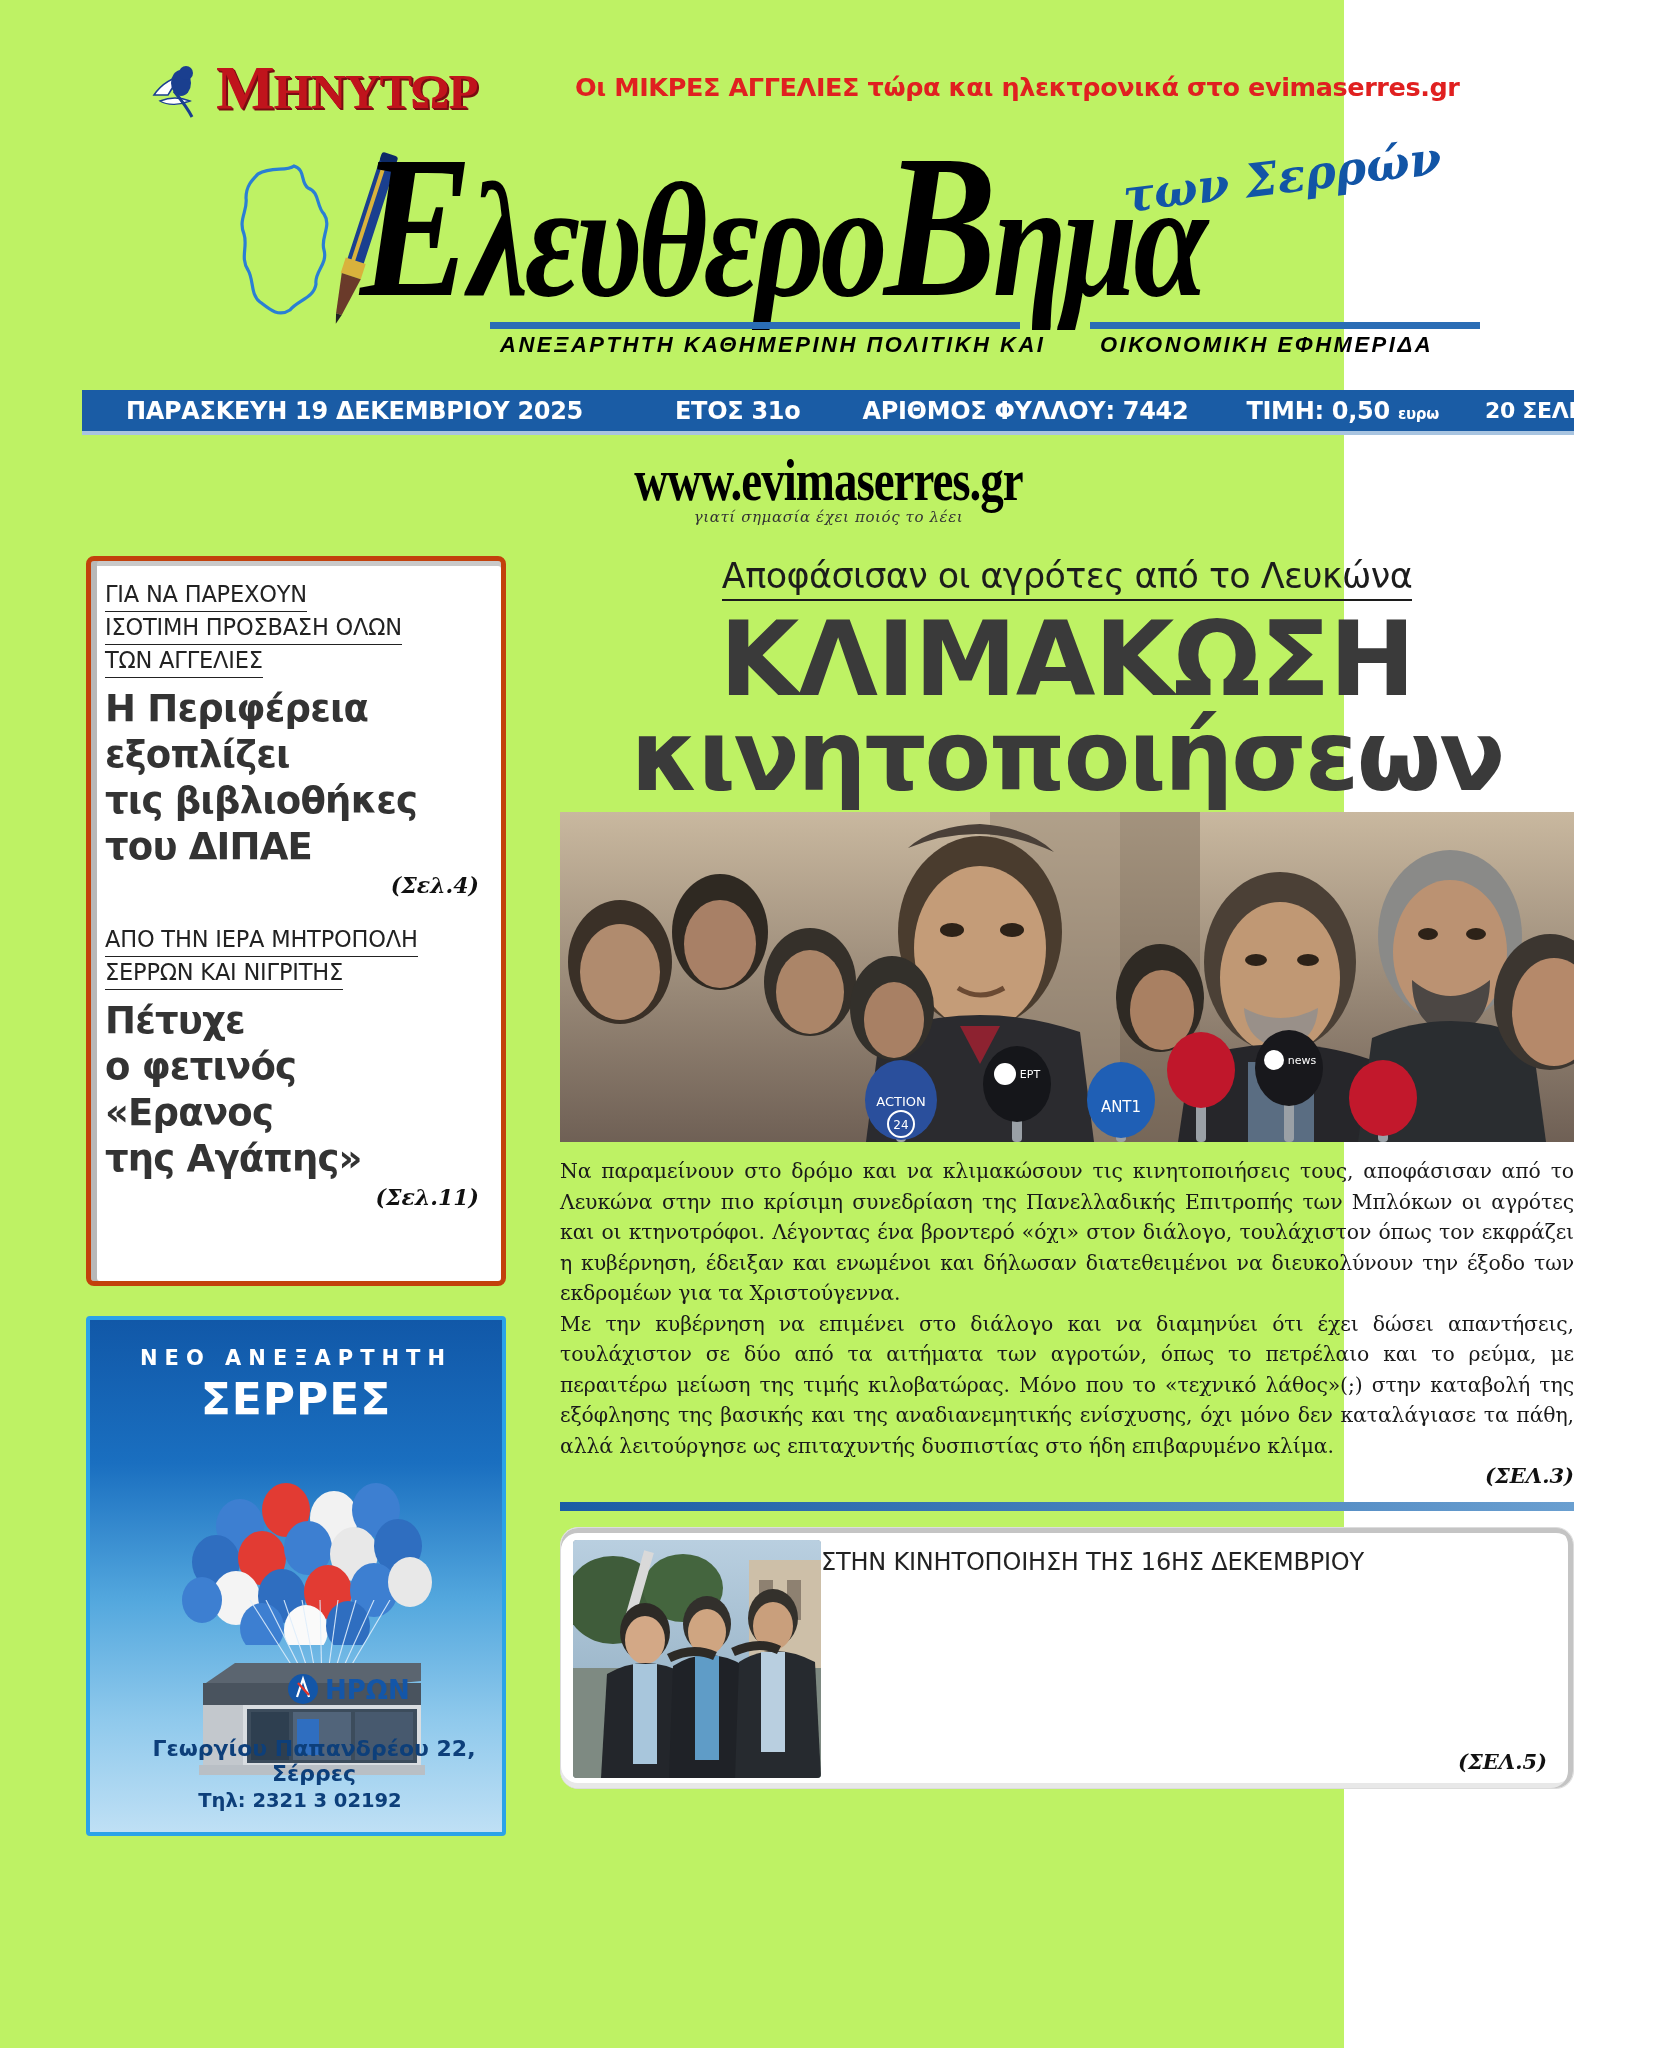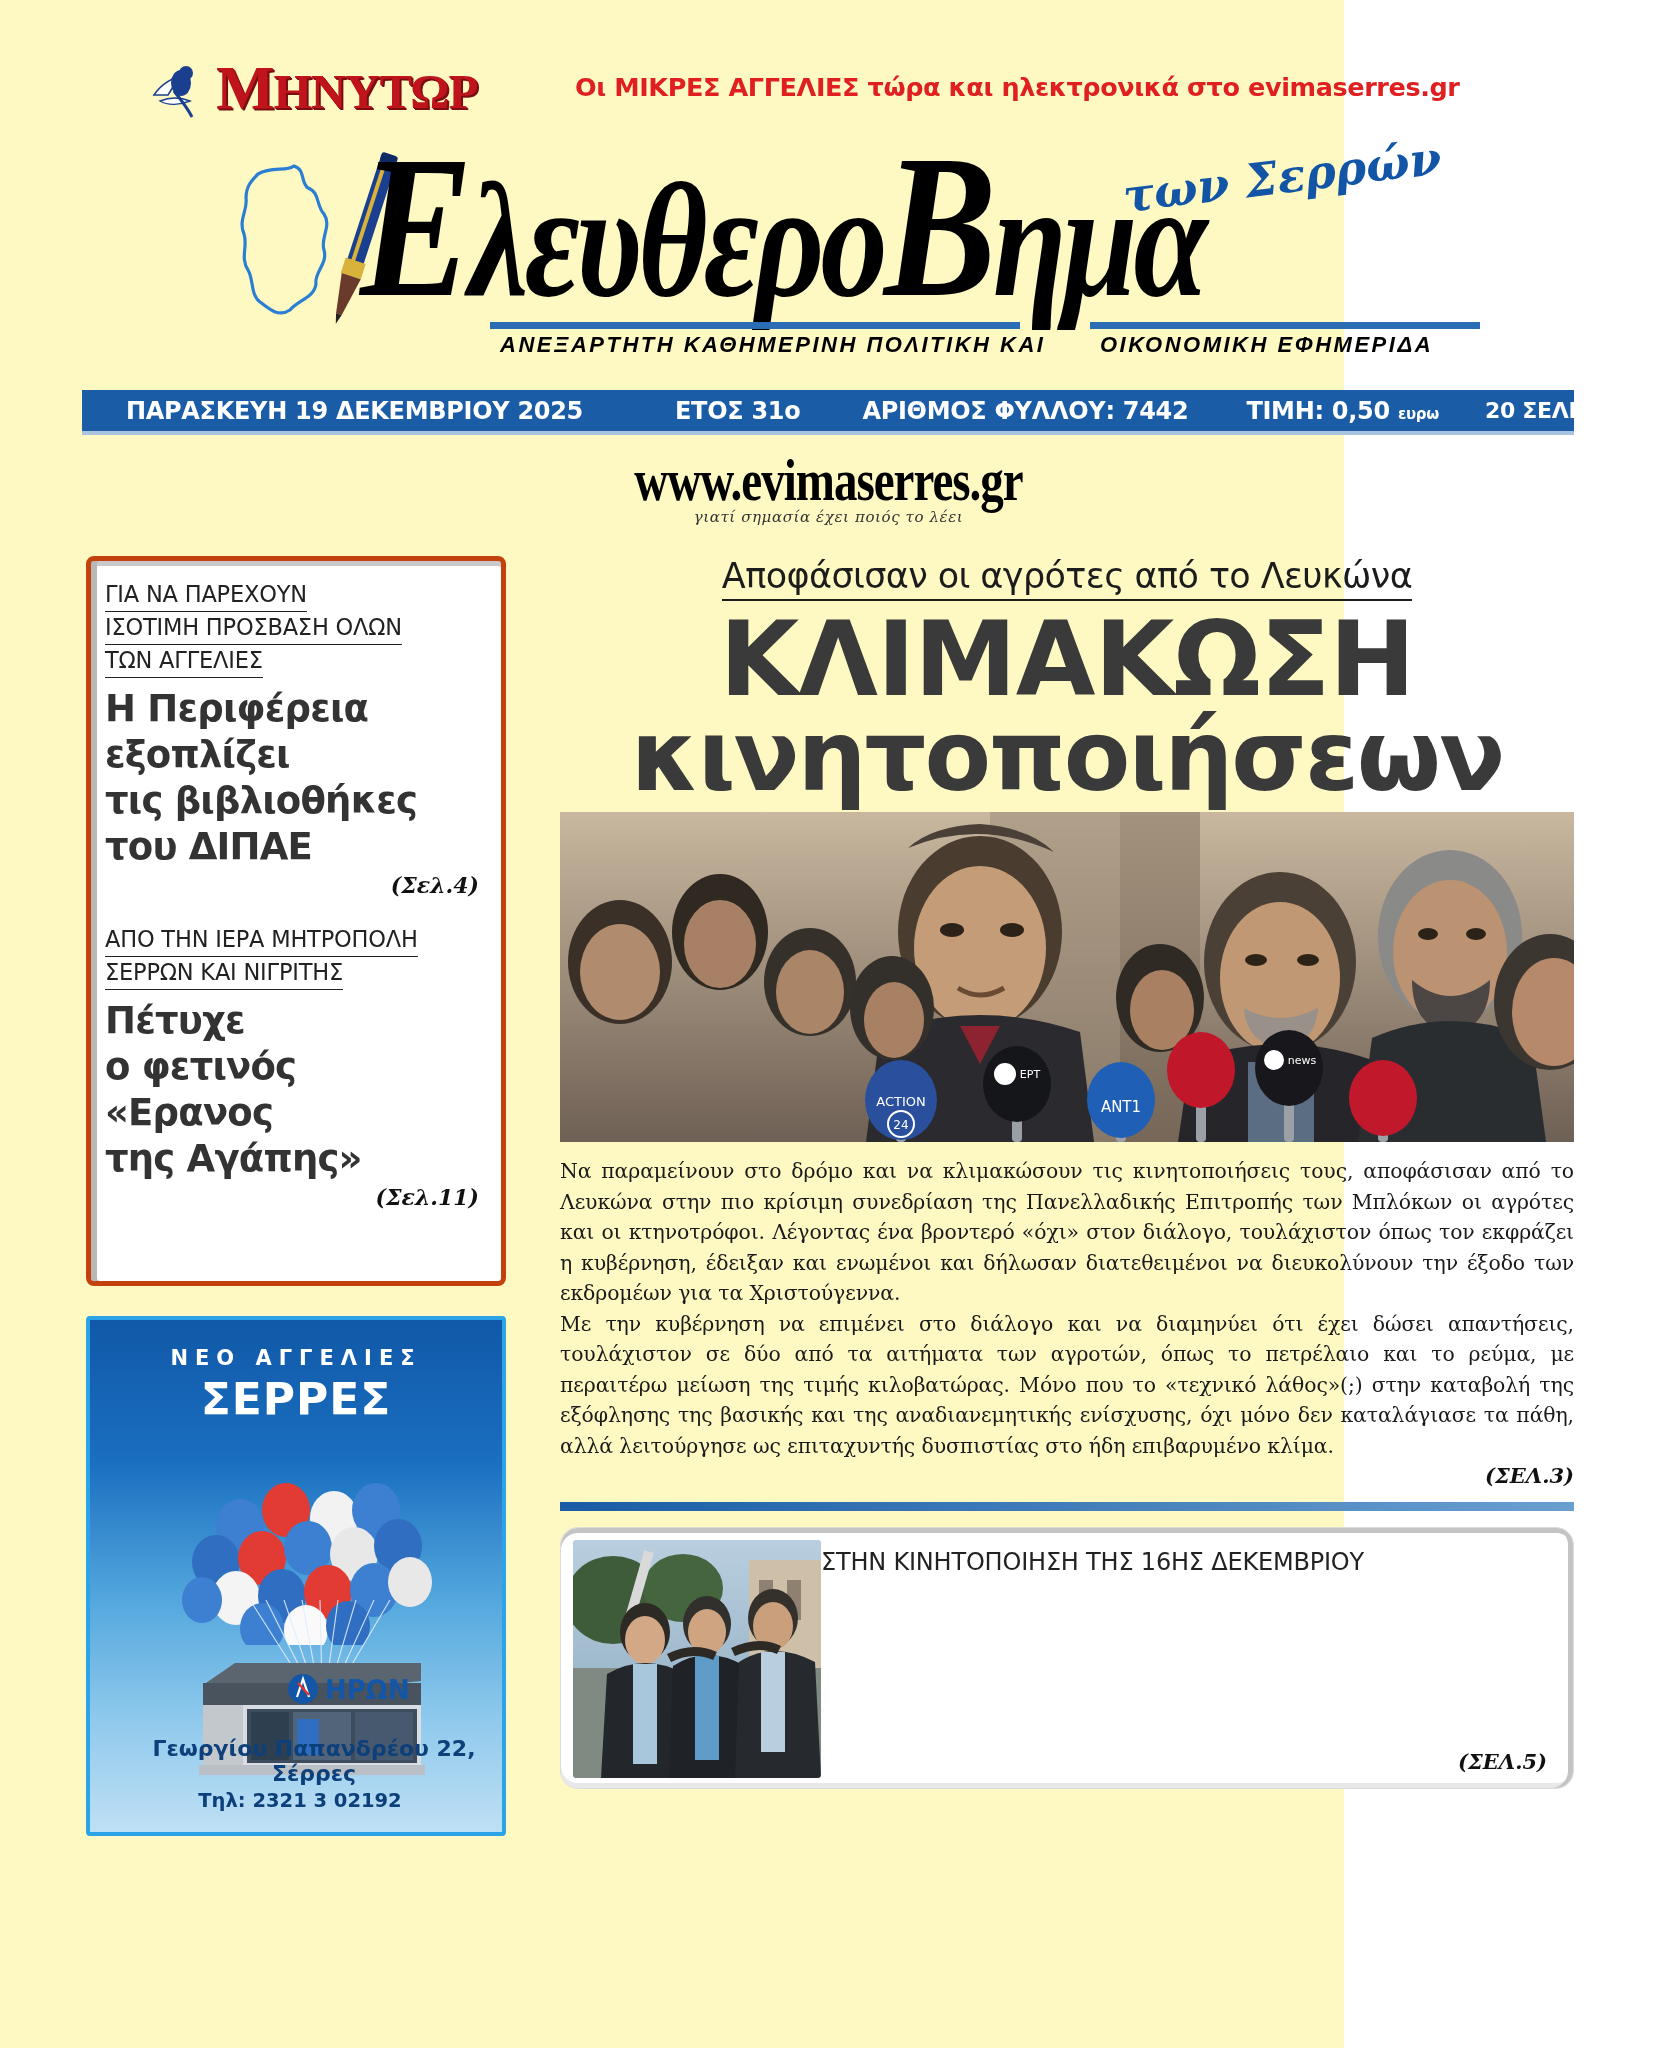--- a/index.html
+++ b/index.html
@@ -2,21 +2,21 @@
 <html><head>
 <meta charset="utf-8">
 <style>
   * { box-sizing: border-box; margin: 0; padding: 0; }
   html, body {
     width: 1657px; height: 2048px;
     background: #ffffff;
     font-family: "Liberation Sans", "DejaVu Sans", sans-serif;
     overflow: hidden;
   }
-  .page { position: relative; width: 1344px; height: 2048px; background:#fef9c3; }
+  .page { position: relative; width: 1344px; height: 2048px; background:#bef264; }
 
   
   .topbar { position:absolute; left:0; top:58px; width:1657px; height:70px; }
   .minytor-wrap { position:absolute; left:148px; top:0px; display:flex; align-items:center; }
   .dove { width:64px; height:58px; position:relative; margin-right:4px; }
   .minytor-text {
     font-family: "Liberation Serif","DejaVu Serif",serif;
     font-weight:bold; font-size:49px; color:#c0141c; letter-spacing:-1px;
     line-height:58px;
     text-shadow: 1px 1px 0 #7a0d12, 2px 2px 0 #7a0d12;
@@ -295,21 +295,21 @@
       <div class="lede">
         <div>Πέτυχε</div>
         <div>ο φετινός</div>
         <div>«Ερανος</div>
         <div>της Αγάπης»</div>
       </div>
       <div class="pageref">(Σελ.11)</div>
     </div>
 
     <div class="box-ad">
-      <div class="ad-neo">ΝΕΟ ΑΓΓΕΛΙΕΣ</div>
+      <div class="ad-neo">ΝΕΟ ΑΝΕΞΑΡΤΗΤΗ</div>
       <div class="ad-serres">ΣΕΡΡΕΣ</div>
 
       <div class="balloons">
         <svg width="420" height="175" viewBox="0 0 420 175">
           <g>
             <ellipse cx="150" cy="56" rx="24" ry="27" fill="#3d7fd1"></ellipse>
             <ellipse cx="196" cy="40" rx="24" ry="27" fill="#e23b33"></ellipse>
             <ellipse cx="244" cy="48" rx="24" ry="27" fill="#f2f2f2"></ellipse>
             <ellipse cx="286" cy="40" rx="24" ry="27" fill="#3d7fd1"></ellipse>
             <ellipse cx="126" cy="92" rx="24" ry="27" fill="#2f6ec0"></ellipse>

